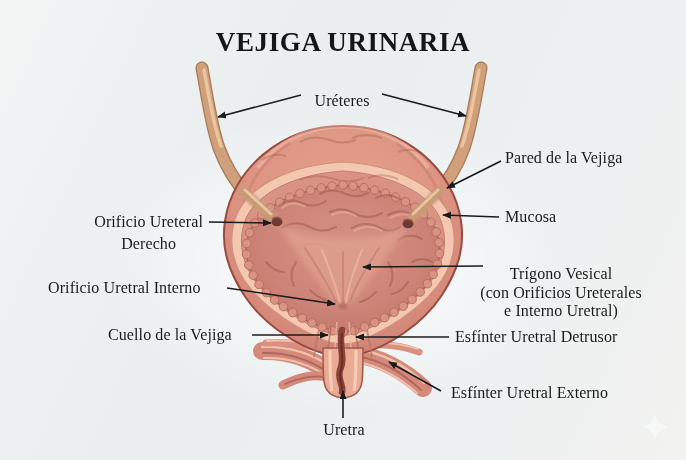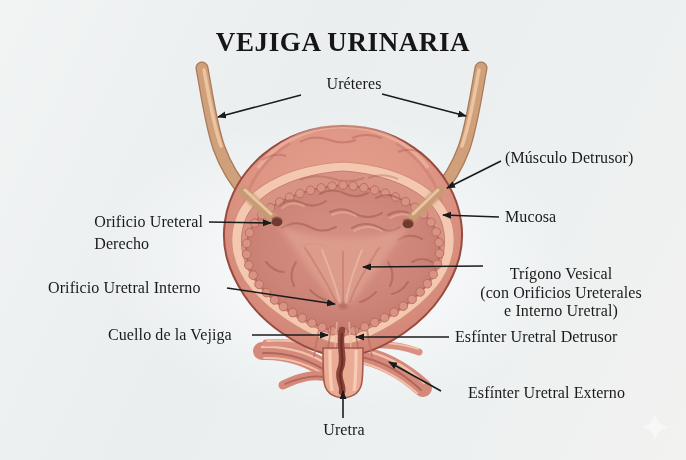--- a/index.html
+++ b/index.html
@@ -9,21 +9,21 @@
     background:
       radial-gradient(ellipse 310px 200px at 49% 57%, rgba(255,255,255,.95) 0%, rgba(255,255,255,0) 75%),
       linear-gradient(115deg,#f2f4f4 0%,#eaeeef 38%,#ecf0f1 68%,#f2f2f0 100%);
   }
   svg.art{position:absolute;left:0;top:0;}
   .lbl{
     position:absolute;color:#1a1a1a;font-size:16px;line-height:18px;
     white-space:nowrap;letter-spacing:.1px;font-family:Liberation Serif, serif;
   }
   .ac{transform:translateX(-50%);text-align:center;}
-  .ar{text-align:left;}
+  .ar{text-align:center;}
   .title{
     font-size:27px;font-weight:bold;letter-spacing:.6px;line-height:30px;color:#161616;
   }
   .trig{line-height:18.5px;}
   .two{line-height:18px;}
   .orif{line-height:21.5px;}
   .sparkle{position:absolute;left:640px;top:412px;width:30px;height:30px;}
 </style>
 </head>
 <body>
@@ -232,39 +232,39 @@
       <line x1="441" y1="391" x2="389" y2="362" marker-end="url(#ah)"></line>
       <line x1="209" y1="222" x2="271" y2="223" marker-end="url(#ah)"></line>
       <line x1="227" y1="288" x2="335" y2="304" marker-end="url(#ah)"></line>
       <line x1="252" y1="335" x2="328" y2="335" marker-end="url(#ah)"></line>
       <line x1="343" y1="418" x2="343" y2="391" marker-end="url(#ah)"></line>
     </g>
   </svg>
 
   <div class="lbl title ac" style="left:343px;top:27px;">VEJIGA URINARIA</div>
 
-  <div class="lbl ac" style="left:342px;top:75px;margin-left:12px;">Uréteres</div>
+  <div class="lbl ac" style="left:342px;top:92px;">Uréteres</div>
 
   <div class="lbl two" style="left:505px;top:149px;">
-    <div>(Músculo Detrusor)</div>
+    <div>Pared de la Vejiga</div>
   </div>
 
   <div class="lbl two" style="left:505px;top:208px;">
     <div>Mucosa</div>
   </div>
 
   <div class="lbl ac trig" style="left:561px;top:257px;margin-top:8px;">
     <div>Trígono Vesical</div>
     <div>(con Orificios Ureterales</div>
     <div>e Interno Uretral)</div>
   </div>
 
   <div class="lbl" style="left:455px;top:328px;">Esfínter Uretral Detrusor</div>
 
-  <div class="lbl" style="left:468px;top:384px;">Esfínter Uretral Externo</div>
+  <div class="lbl" style="left:451px;top:384px;">Esfínter Uretral Externo</div>
 
   <div class="lbl ar orif" style="right:483px;top:211px;">
     <div>Orificio Ureteral</div>
     <div>Derecho</div>
   </div>
 
   <div class="lbl" style="left:108px;top:326px;">Cuello de la Vejiga</div>
 
   <div class="lbl" style="left:48px;top:279px;">Orificio Uretral Interno</div>
 

